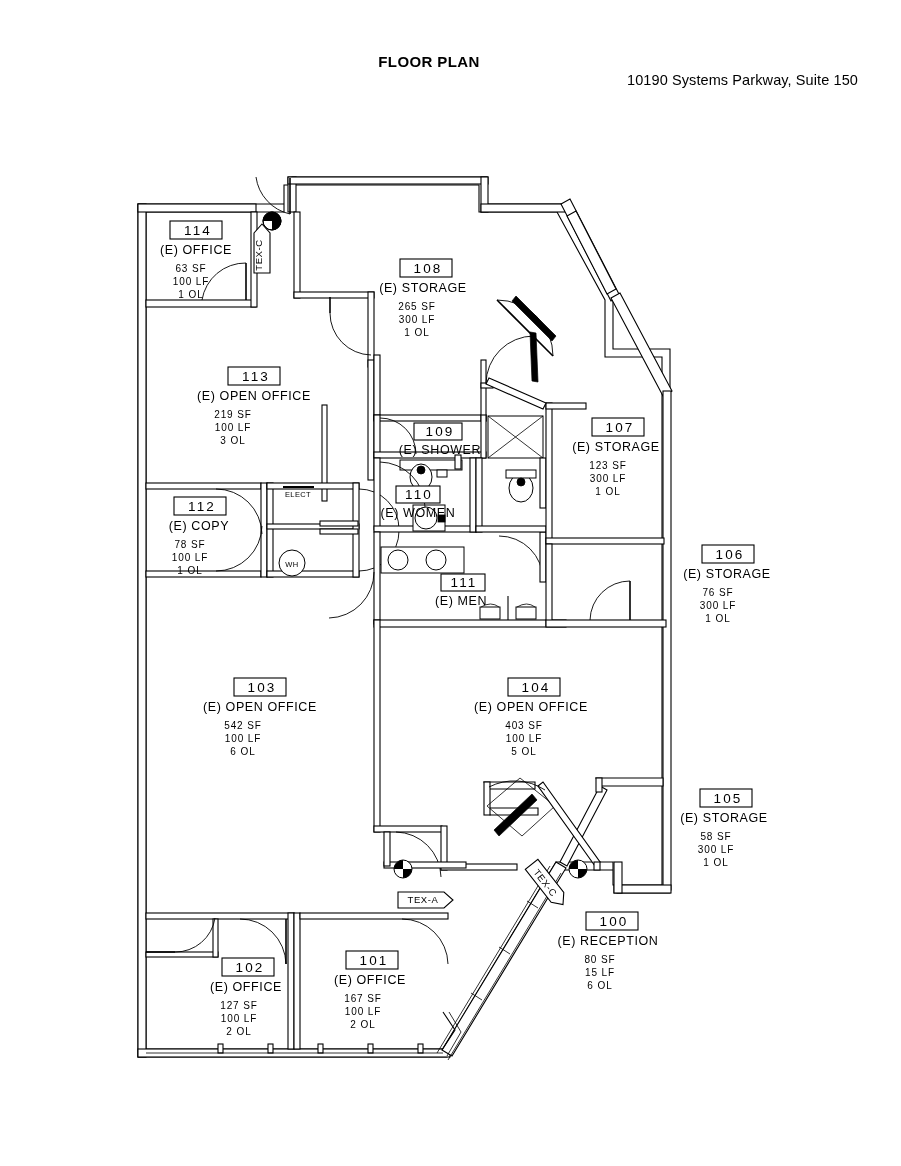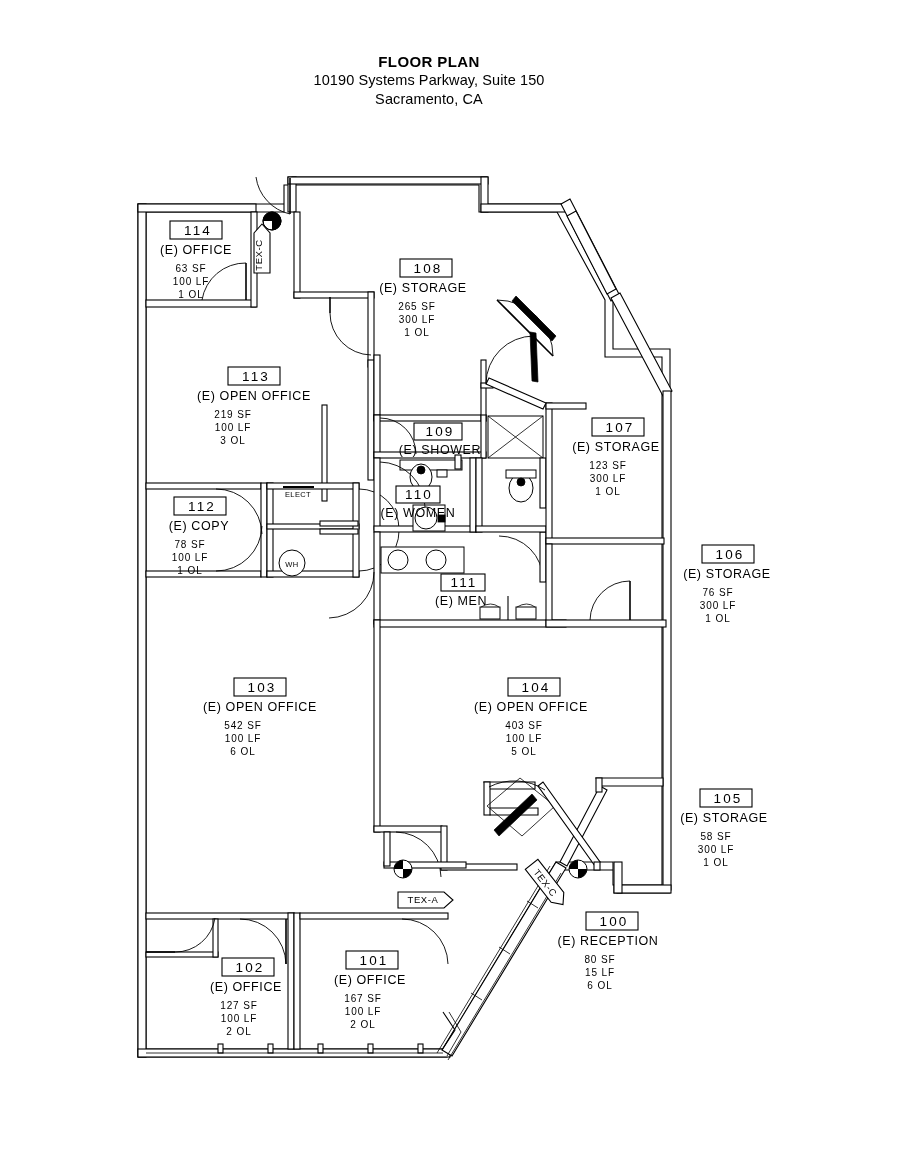--- a/index.html
+++ b/index.html
@@ -30,20 +30,21 @@
   }
   .title-main {
     font-size: 15px;
     font-weight: bold;
     letter-spacing: 0.4px;
   }
   .title-sub {
     font-size: 14.5px;
     font-weight: normal;
     letter-spacing: 0.1px;
+    text-align: right;
   }
   #plan-svg {
     position: absolute;
     top: 0;
     left: 0;
   }
   
   .wall {
     fill: #ffffff;
     stroke: #000000;
@@ -134,21 +135,20 @@
   }
 </style>
 </head>
 <body>
 
 <div id="sheet">
 
   <div class="title-block">
     <div class="title-main">FLOOR PLAN</div>
     <div class="title-sub">10190 Systems Parkway, Suite 150</div>
-    <div class="title-sub">Sacramento, CA</div>
   </div>
 
   <svg id="plan-svg" width="901" height="1166" viewBox="0 0 901 1166">
 
     <g>
 
       <path class="wall" d="
         M 138,204
         L 292,204
         L 292,177

